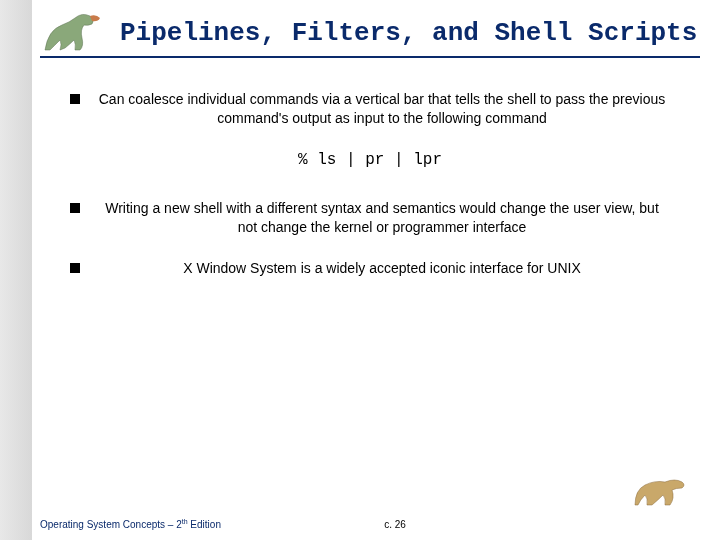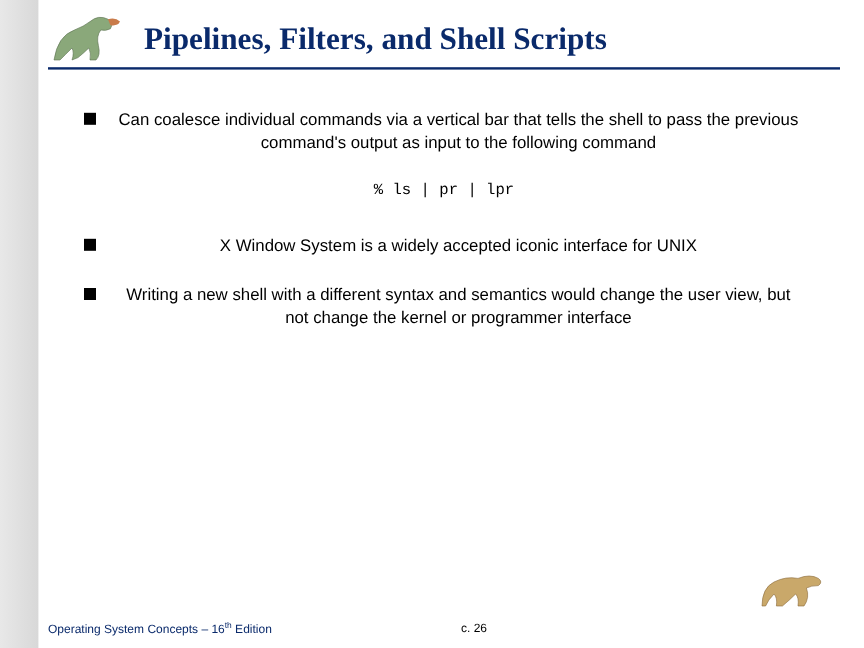--- a/index.html
+++ b/index.html
@@ -28,21 +28,21 @@
     left: 0; top: 0;
     width: 70px; height: 48px;
   }
   .title {
     position: absolute;
     left: 80px; top: 8px;
     width: 580px;
     font-size: 26px;
     font-weight: bold;
     color: #0a2a6b;
-    font-family: Liberation Serif, serif;
+    font-family: Liberation Mono, monospace;
   }
   .hr {
     position: absolute;
     left: 40px; top: 56px;
     width: 660px;
     height: 2px;
     background: #0a2a6b;
   }
   .content {
     position: absolute;
@@ -63,21 +63,21 @@
     margin-top: 4px;
     flex-shrink: 0;
     margin-right: 14px;
   }
   .bullet-text {
     flex: 1;
     text-align: center;
   }
   .code-line {
     font-family: "Courier New", monospace;
-    font-size: 13px;
+    font-size: 16px;
     text-align: center;
     margin: 0 0 28px 0;
   }
   .footer {
     position: absolute;
     left: 40px; bottom: 10px;
     width: 660px;
     height: 20px;
     font-size: 10px;
     color: #0a2a6b;
@@ -107,30 +107,30 @@
 <div class="hr"></div>
 
 <div class="content">
   <div class="bullet-row">
     <div class="bullet-mark"></div>
     <div class="bullet-text">Can coalesce individual commands via a vertical bar that tells the shell to pass the previous command's output as input to the following command</div>
   </div>
   <div class="code-line">% ls | pr | lpr</div>
   <div class="bullet-row">
     <div class="bullet-mark"></div>
-    <div class="bullet-text">X Window System is a widely accepted iconic interface for UNIX</div>
+    <div class="bullet-text">Writing a new shell with a different syntax and semantics would change the user view, but not change the kernel or programmer interface</div>
   </div>
   <div class="bullet-row">
     <div class="bullet-mark"></div>
-    <div class="bullet-text">Writing a new shell with a different syntax and semantics would change the user view, but not change the kernel or programmer interface</div>
+    <div class="bullet-text">X Window System is a widely accepted iconic interface for UNIX</div>
   </div>
 </div>
 
 <svg class="dino-bottom" viewBox="0 0 60 40">
   <path d="M5 35 Q5 20 15 15 Q25 10 35 12 Q45 8 52 12 Q56 15 52 18 Q46 18 42 20 Q45 28 40 35 L35 35 Q36 28 33 25 Q28 30 22 35 L17 35 Q18 28 15 25 Q10 30 8 35 Z" fill="#c9a86a" stroke="#8a6a3a" stroke-width="0.5"></path>
 </svg>
 
 <div class="footer">
   <div class="footer-left">
-    <span>Operating System Concepts – 16</span><sup>th</sup><span> Edition</span>
+    <span>Operating System Concepts – 2</span><sup>th</sup><span> Edition</span>
   </div>
   <div class="footer-center">c. 26</div>
 </div>
 
 </body></html>

